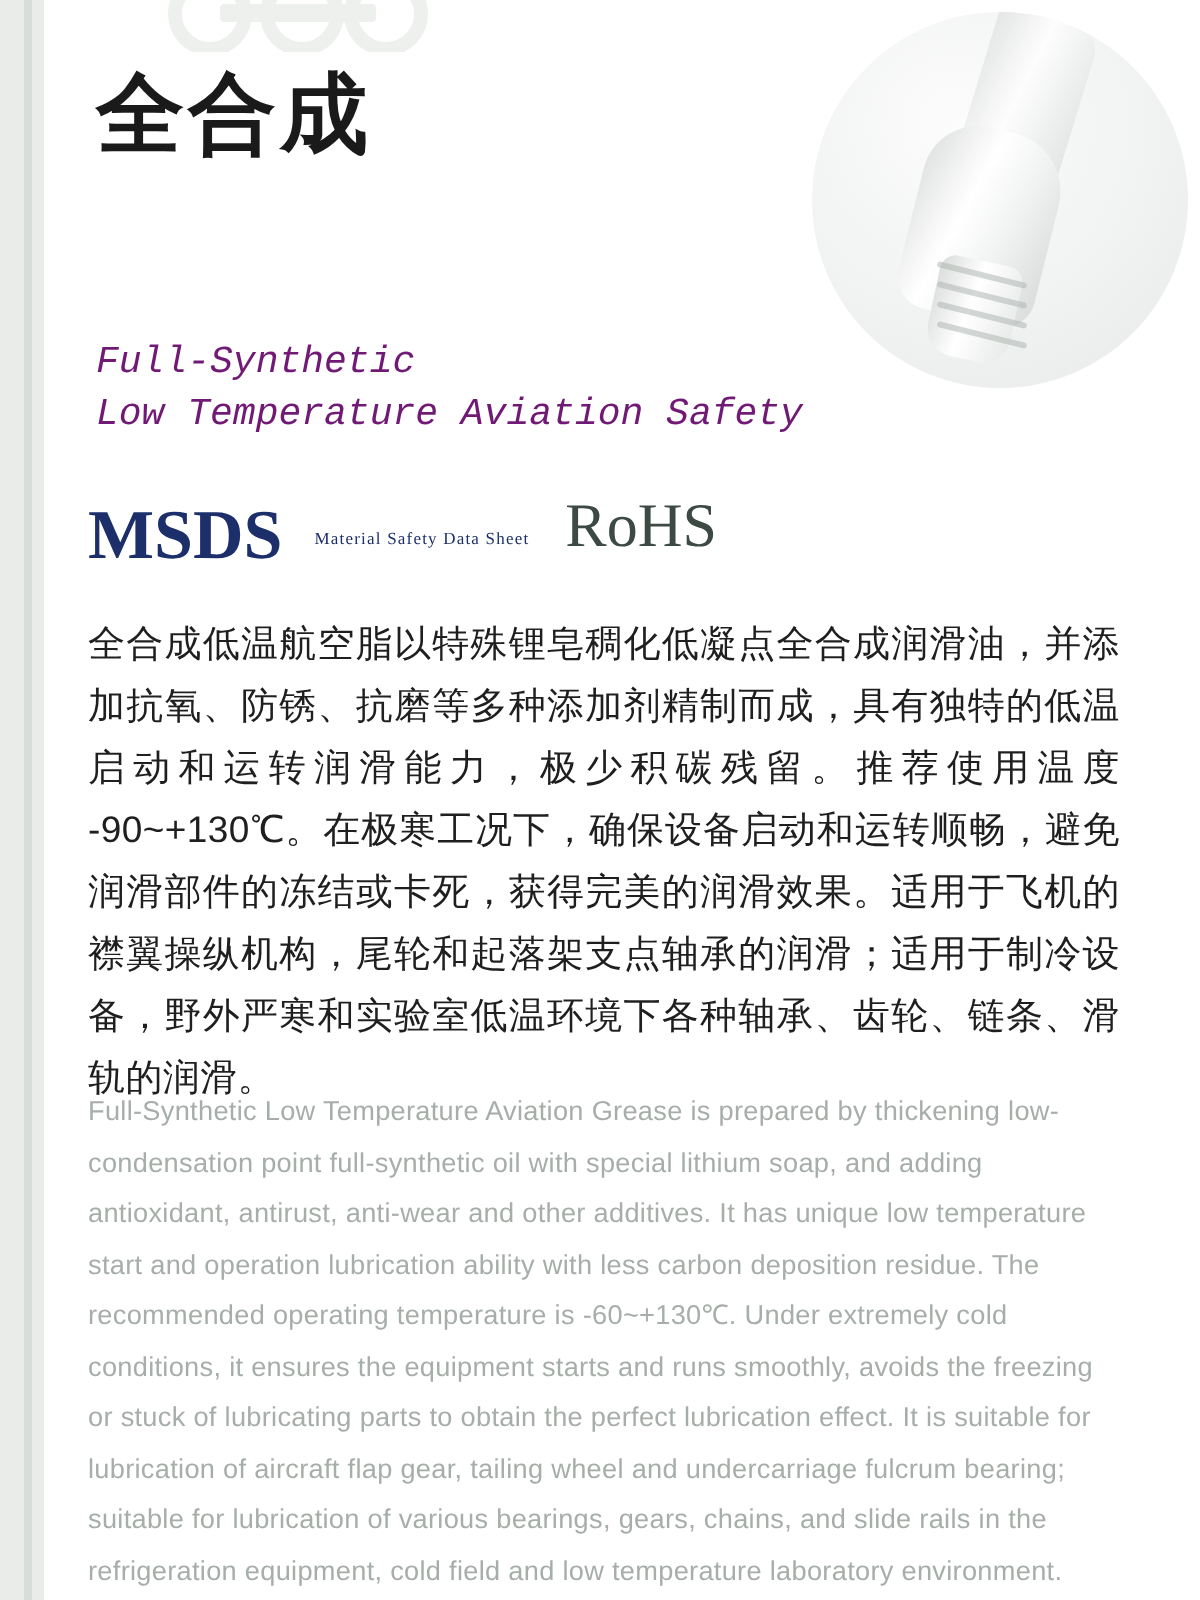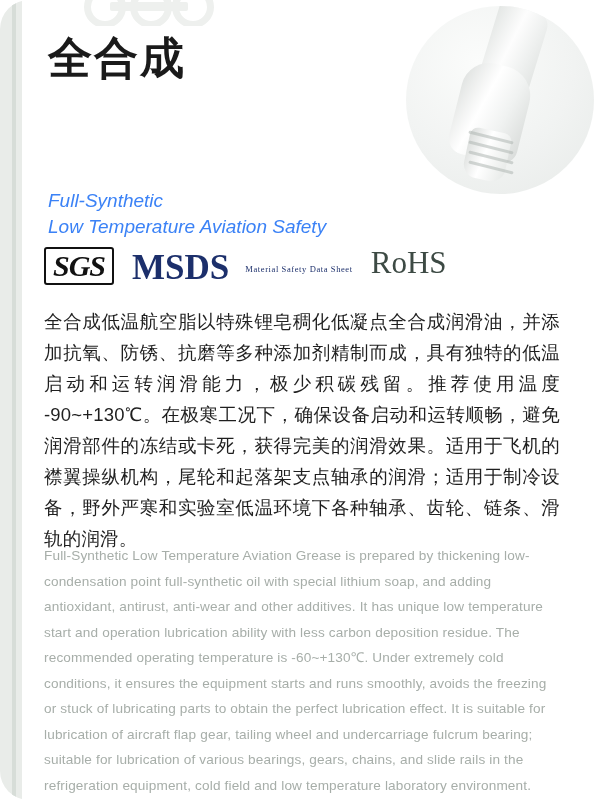--- a/index.html
+++ b/index.html
@@ -13,21 +13,20 @@
     font-family: "Liberation Sans", sans-serif;
     overflow: hidden;
   }
   .page {
     position: relative;
     width: 600px;
     height: 800px;
     background: #ffffff;
     box-sizing: border-box;
     overflow: hidden;
-    border-radius: 29px;
   }
   
   .left-bar {
     position: absolute;
     left: 0;
     top: 0;
     width: 22px;
     height: 800px;
     background: #e9ece9;
   }
@@ -148,27 +147,26 @@
     font-weight: bold;
     color: #1a6b3c;
     letter-spacing: 2px;
     line-height: 1;
     white-space: nowrap;
   }
   .title-en {
     position: absolute;
     left: 48px;
     top: 168px;
-    font-family: Liberation Sans, sans-serif;
+    font-family: Liberation Mono, monospace;
     font-style: italic;
     font-size: 19px;
-    color: #3b82f6;
+    color: #701a75;
     line-height: 26px;
     white-space: nowrap;
-    margin-top: 20px;
   }
 
   
   .certs {
     position: absolute;
     left: 44px;
     top: 245px;
     display: flex;
     align-items: flex-end;
     gap: 18px;
@@ -280,21 +278,20 @@
   </div>
 
   <div class="title-cn-1">全合成</div>
 
   <div class="title-en">
     <div>Full-Synthetic</div>
     <div>Low Temperature Aviation Safety</div>
   </div>
 
   <div class="certs">
-    <div class="sgs"><span>SGS</span></div>
     <div class="msds-wrap">
       <div class="msds">MSDS</div>
       <div class="msds-sub">Material Safety Data Sheet</div>
     </div>
     <div class="rohs"><span>RoHS</span></div>
   </div>
 
   <div class="body-cn">全合成低温航空脂以特殊锂皂稠化低凝点全合成润滑油，并添加抗氧、防锈、抗磨等多种添加剂精制而成，具有独特的低温启动和运转润滑能力，极少积碳残留。推荐使用温度 -90~+130℃。在极寒工况下，确保设备启动和运转顺畅，避免润滑部件的冻结或卡死，获得完美的润滑效果。适用于飞机的襟翼操纵机构，尾轮和起落架支点轴承的润滑；适用于制冷设备，野外严寒和实验室低温环境下各种轴承、齿轮、链条、滑轨的润滑。</div>
   <div class="body-en">Full-Synthetic Low Temperature Aviation Grease is prepared by thickening low-condensation point full-synthetic oil with special lithium soap, and adding antioxidant, antirust, anti-wear and other additives. It has unique low temperature start and operation lubrication ability with less carbon deposition residue. The recommended operating temperature is -60~+130℃. Under extremely cold conditions, it ensures the equipment starts and runs smoothly, avoids the freezing or stuck of lubricating parts to obtain the perfect lubrication effect. It is suitable for lubrication of aircraft flap gear, tailing wheel and undercarriage fulcrum bearing; suitable for lubrication of various bearings, gears, chains, and slide rails in the refrigeration equipment, cold field and low temperature laboratory environment.</div>
 

